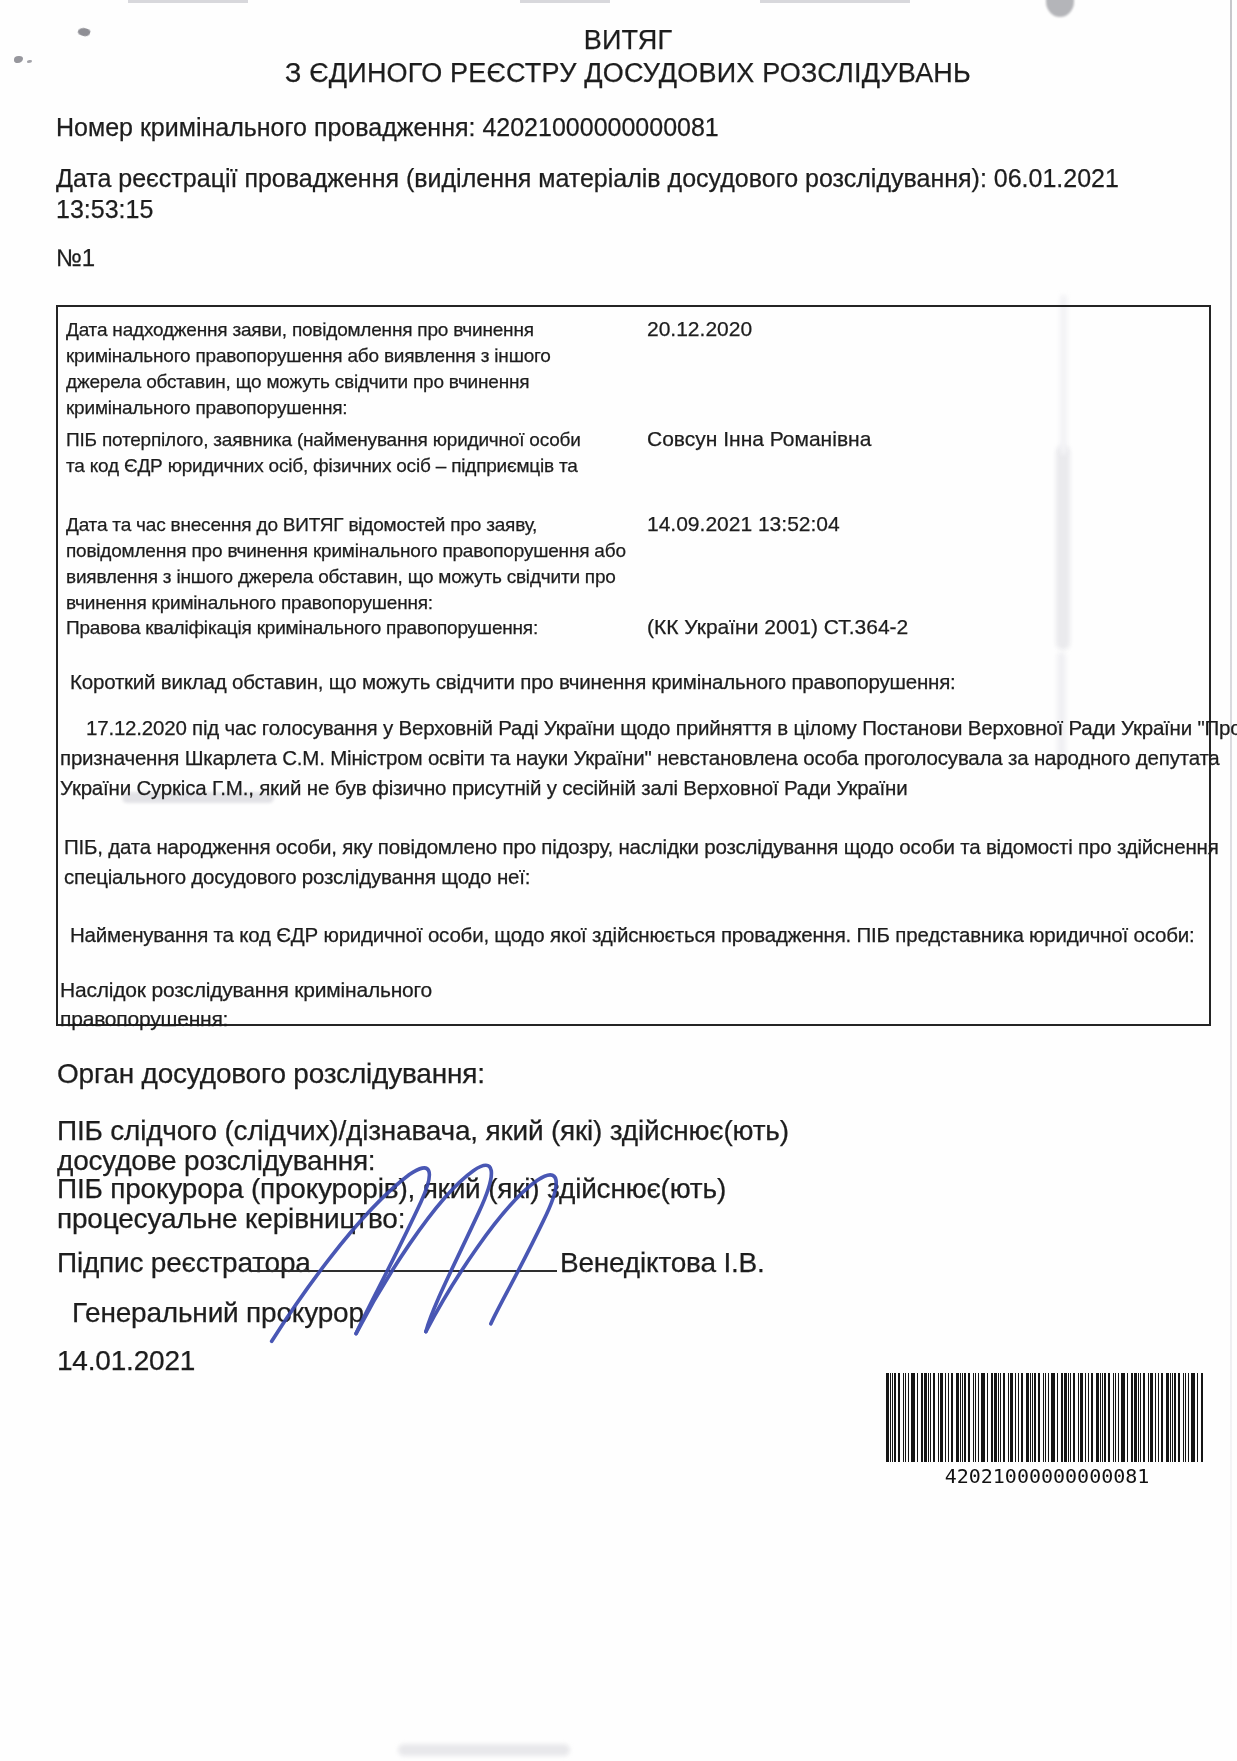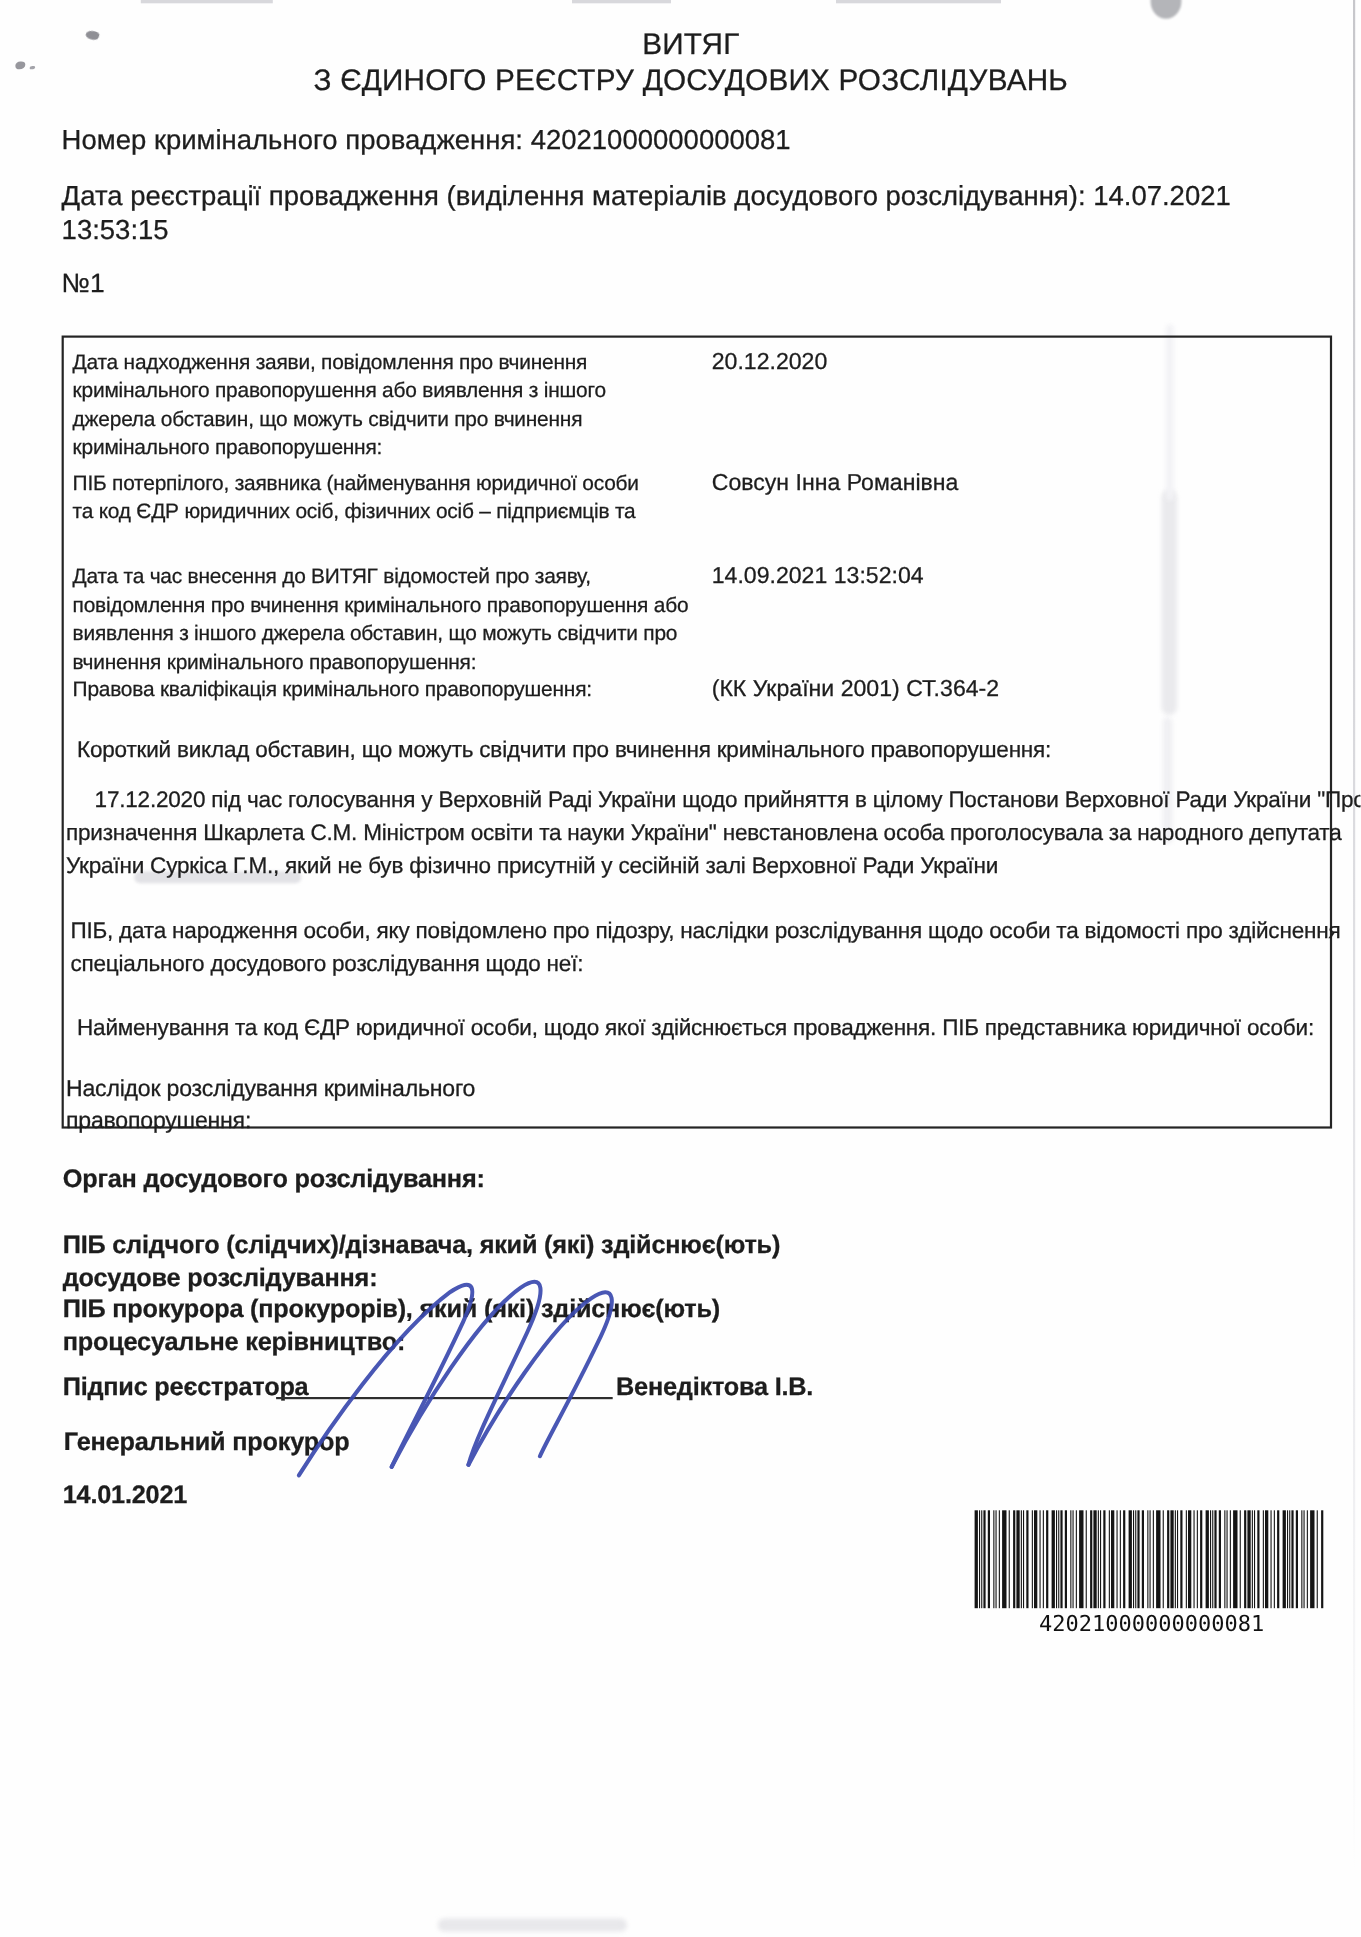--- a/index.html
+++ b/index.html
@@ -31,28 +31,28 @@
   .val{position:absolute;left:589px;font-size:21px;white-space:nowrap;}
   .sec{position:absolute;font-size:20.5px;letter-spacing:-0.2px;}
   .sec-summary-heading{top:363px;left:12px;}
   .sec-para{top:406px;left:2px;line-height:30px;}
   .sec-para .ln:first-child{text-indent:26px;}
   .sec-suspect{top:525px;left:6px;line-height:30px;}
   .sec-entity{top:616px;left:12px;}
   .sec-outcome{top:668px;left:2px;font-size:21px;line-height:29px;}
 
   
-  .f{font-size:23px;letter-spacing:-0.2px;font-weight:bold;}
+  .f{font-size:28px;letter-spacing:-0.2px;}
   .f-body{left:57px;top:1058px;}
   .f-investigator{left:57px;top:1116px;line-height:30px;}
   .f-prosecutor{left:57px;top:1174px;line-height:30px;}
   .f-sign-label{left:57px;top:1247px;}
   .sign-line{left:251px;top:1270px;width:306px;height:0;border-top:2px solid #2e2e2e;}
   .f-registrar{left:560px;top:1247px;}
-  .f-gen{left:58px;top:1297px;}
+  .f-gen{left:72px;top:1297px;}
   .f-date{left:57px;top:1345px;}
 
   .signature-svg{left:262px;top:1156px;width:320px;height:198px;}
 
   
   .barcode{left:886px;top:1373px;width:322px;height:89px;font-size:0;}
   .barcode span{display:inline-block;height:100%;background:#151515;vertical-align:top;}
   .barcode-num{left:886px;top:1464px;width:322px;text-align:center;
     font-family:"DejaVu Sans Mono", monospace;font-size:20px;color:#111;-webkit-text-stroke:0;}
 
@@ -88,21 +88,21 @@
   <div class="abs artifact a-dash" style="left:760px;width:150px;"></div>
 
   <div class="abs title-wrap">
     <div class="nw">ВИТЯГ</div>
     <div class="nw">З ЄДИНОГО РЕЄСТРУ ДОСУДОВИХ РОЗСЛІДУВАНЬ</div>
   </div>
 
   <div class="abs case-number nw">Номер кримінального провадження: 42021000000000081</div>
 
   <div class="abs reg-date">
-    <div class="nw">Дата реєстрації провадження (виділення матеріалів досудового розслідування): 14.07.2021</div>
+    <div class="nw">Дата реєстрації провадження (виділення матеріалів досудового розслідування): 06.01.2021</div>
     <div class="nw">13:53:15</div>
   </div>
 
   <div class="abs record-no nw">№1</div>
 
   <div class="abs table-box">
 
     <div class="row" style="top:10px;">
       <div class="lbl">
         <div class="nw">Дата надходження заяви, повідомлення про вчинення</div>

